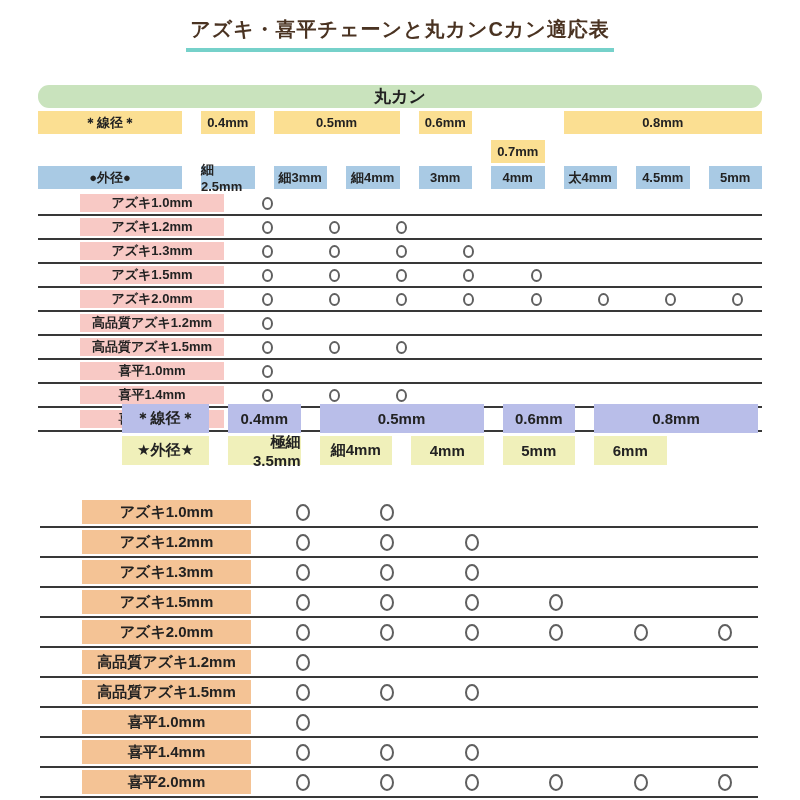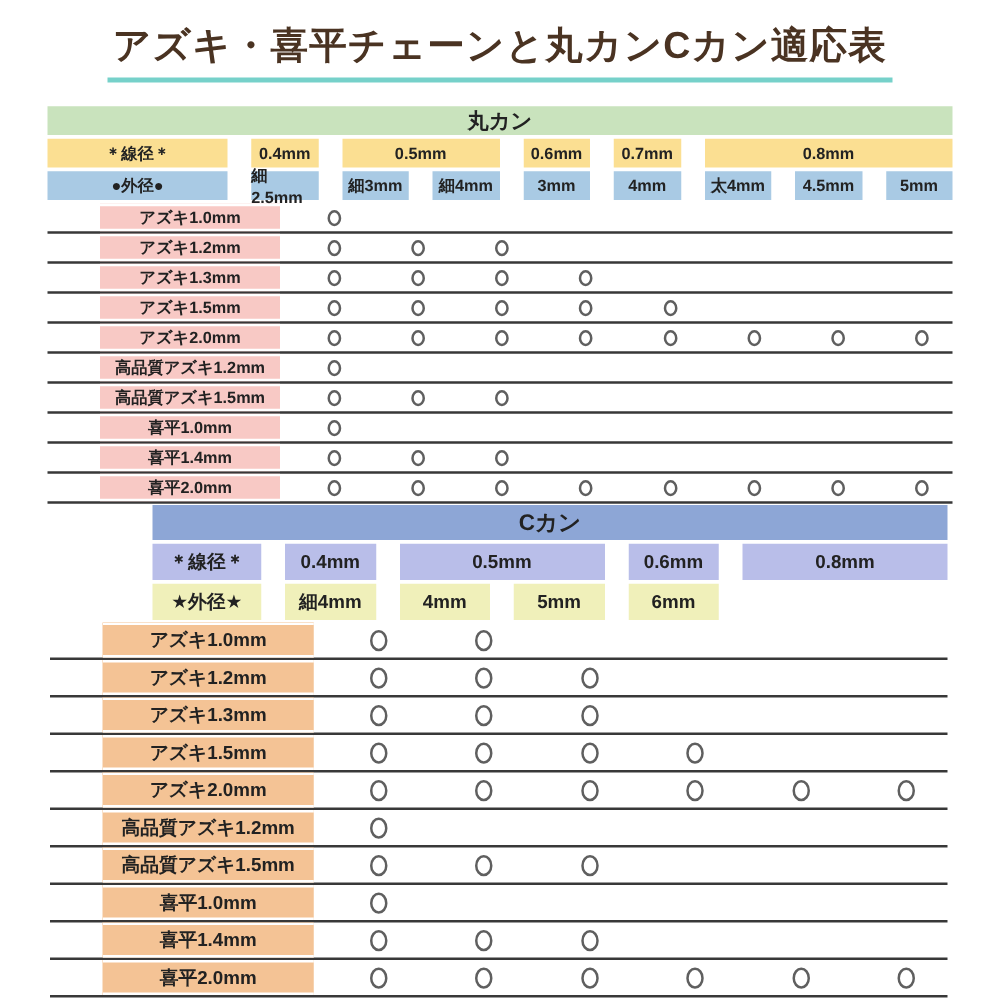--- a/index.html
+++ b/index.html
@@ -3,34 +3,34 @@
 <meta charset="utf-8">
 <style>
   html,body { margin:0; padding:0; }
   .page {
     position:relative; width:800px; height:800px; background:#ffffff; overflow:hidden;
     font-family:"Liberation Sans","DejaVu Sans",sans-serif; color:#222;
   }
   
   .title-wrap { position:absolute; top:16px; left:0; width:100%; text-align:center; }
   .title-wrap h1 {
-    display:inline-block; margin:0; font-size:30px; font-weight:bold; letter-spacing:1px;
+    display:inline-block; margin:0; font-size:20px; font-weight:bold; letter-spacing:1px;
     color:var(--title-color); border-bottom:4px solid var(--underline-color); padding:0 4px 5px 4px;
   }
   
   .h-bar { text-align:center; font-weight:bold; margin-bottom:3px; }
   .grid { display:grid; gap:19px; }
   .cell { display:flex; align-items:center; justify-content:center; font-weight:bold; }
   .hrow { margin-bottom:3px; }
   .brow { border-bottom:2px solid #383838;padding-left:42px; }
   .brow .label { box-shadow: inset 0 2px 0 #ffffff, inset 0 -2px 0 #ffffff; }
   .mk { display:inline-block; border-radius:50%; background:#fff; box-sizing:border-box; }
   
   #t1 { position:absolute; left:38px; top:85px; width:724px; }
-  #t1 .h-bar { height:23px; line-height:23px; font-size:17px; background:var(--m-head); }
+  #t1 .h-bar { height:23px; line-height:23px; font-size:17px; background:var(--m-head);border-radius:11px; }
   #t1 .grid { grid-template-columns:144px repeat(8,1fr); }
   #t1 .hrow .cell { height:23px; font-size:13px; }
   #t1 .hrow.senkei .cell { background:var(--m-senkei); }
   #t1 .hrow.gaikei .cell { background:var(--m-gaikei); }
   #t1 .brow { height:22px; }
   #t1 .brow .label { background:var(--m-label); font-size:13px; }
   #t1 .mk { width:11px; height:13px; border:2px solid #5f5f5f; }
   
   #t2-head { position:absolute; left:122px; top:404px; width:636px; }
   #t2-head .h-bar { height:28px; line-height:28px; font-size:18px; background:var(--c-head); }
@@ -53,21 +53,21 @@
     <h1>アズキ・喜平チェーンと丸カンCカン適応表</h1>
   </div>
 
   <div id="t1">
       <div class="h-bar">丸カン</div>
       <div class="grid hrow senkei">
         <div class="cell">＊線径＊</div>
         <div class="cell" style="grid-column: span 1;">0.4mm</div>
         <div class="cell" style="grid-column: span 2;">0.5mm</div>
         <div class="cell" style="grid-column: span 1;">0.6mm</div>
-        <div class="cell" style="grid-column: span 1;">0.7mm</div>
+        <div class="cell" style="grid-column: span 1; margin-top: 29px;">0.7mm</div>
         <div class="cell" style="grid-column: span 3;">0.8mm</div>
       </div>
       <div class="grid hrow gaikei">
         <div class="cell">●外径●</div>
         <div class="cell">細2.5mm</div>
         <div class="cell">細3mm</div>
         <div class="cell">細4mm</div>
         <div class="cell">3mm</div>
         <div class="cell">4mm</div>
         <div class="cell">太4mm</div>
@@ -254,30 +254,30 @@
         <div class="cell">
           <span class="mk"></span>
         </div>
         <div class="cell">
           <span class="mk"></span>
         </div>
       </div>
     </div>
 
   <div id="t2-head">
-      <div class="h-bar">Cカン</div>
       <div class="grid hrow senkei">
         <div class="cell">＊線径＊</div>
         <div class="cell" style="grid-column: span 1;">0.4mm</div>
         <div class="cell" style="grid-column: span 2;">0.5mm</div>
         <div class="cell" style="grid-column: span 1;">0.6mm</div>
         <div class="cell" style="grid-column: span 2;">0.8mm</div>
       </div>
       <div class="grid hrow gaikei">
         <div class="cell">★外径★</div>
+        <div class="cell">極細3.5mm</div>
         <div class="cell">細4mm</div>
         <div class="cell">4mm</div>
         <div class="cell">5mm</div>
         <div class="cell">6mm</div>
       </div>
     </div>
   <div id="t2-body">
       <div class="grid brow">
         <div class="cell label">アズキ1.0mm</div>
         <div class="cell">

